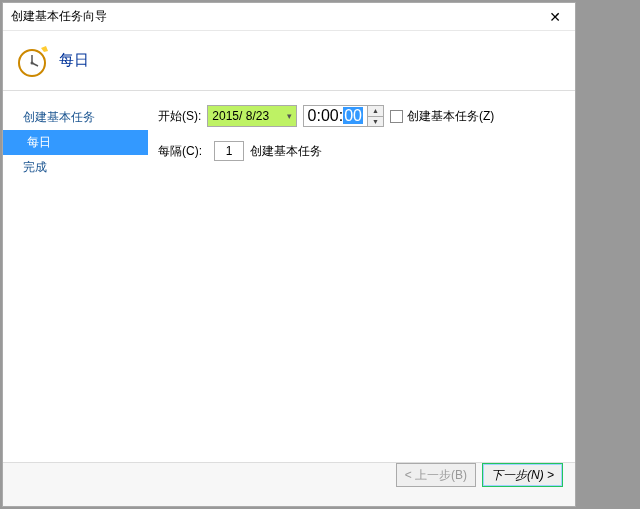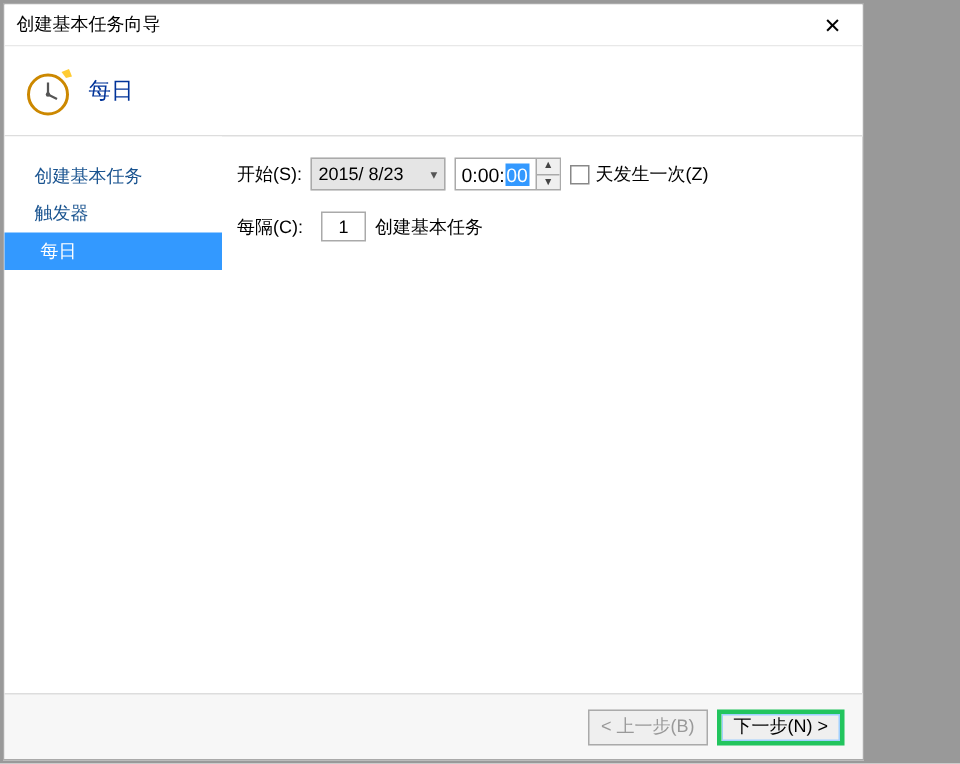--- a/index.html
+++ b/index.html
@@ -101,40 +101,40 @@
       color: #000;
       margin-right: 6px;
     }
     .date-box {
       border: 1px solid #aaa;
       height: 22px;
       display: flex;
       align-items: center;
       padding: 0 4px;
       font-size: 12px;
-      background: #e5e5e5;
+      background: #bef264;
       margin-right: 6px;
     }
     .date-chevron {
       margin-left: 18px;
       font-size: 9px;
       color: #555;
     }
     .time-box {
       border: 1px solid #aaa;
       height: 22px;
       display: flex;
       align-items: center;
       background: #fff;
       margin-right: 6px;
       position: relative;
     }
     .time-inner {
       padding: 0 4px;
-      font-size: 13px;
+      font-size: 16px;
     }
     .time-sel {
       background: #3399ff;
       color: #fff;
       padding: 0 1px;
     }
     .spinner {
       width: 16px;
       height: 20px;
       border-left: 1px solid #aaa;
@@ -165,21 +165,20 @@
       height: 20px;
       border: 1px solid #aaa;
       text-align: center;
       font-size: 12px;
       margin: 0 6px;
     }
     .footer {
       height: 44px;
       border-top: 1px solid #ddd;
       display: flex;
-      align-items: center;
       justify-content: flex-end;
       padding-right: 12px;
       gap: 6px;
       background: #f7f7f7;
     }
     .btn {
       min-width: 80px;
       height: 24px;
       border: 1px solid #aaa;
       background: #efefef;
@@ -188,22 +187,23 @@
       align-items: center;
       justify-content: center;
       cursor: pointer;
       padding: 0 8px;
     }
     .btn.disabled {
       color: #999;
       cursor: default;
     }
     .btn.default {
-      border: 3px solid #22c55e;
+      border: 1px solid #22c55e;
       box-shadow: inset 0 0 0 1px #a0d0ff;
+      font-style: italic;
     }
   </style>
 </head>
 <body>
 
 <div class="dialog">
   <div class="titlebar">
     <span class="titlebar-text">创建基本任务向导</span>
     <div class="close-btn">
       <span>✕</span>
@@ -219,40 +219,40 @@
         <circle cx="17" cy="19" r="1.5" fill="#555"></circle>
         <polygon points="26,4 31,2 33,7 29,8" fill="#ffcc33"></polygon>
       </svg>
     </div>
     <div class="header-title">每日</div>
   </div>
 
   <div class="body">
     <div class="sidebar">
       <div class="sidebar-item">创建基本任务</div>
-      <div class="sidebar-item">触发器</div>
       <div class="sidebar-sub">每日</div>
+      <div class="sidebar-item">完成</div>
     </div>
 
     <div class="content">
       <div class="row">
         <span class="label">开始(S):</span>
         <div class="date-box">
           <span>2015/ 8/23</span>
           <span class="date-chevron">▾</span>
         </div>
         <div class="time-box">
           <span class="time-inner"><span>0:00:</span><span class="time-sel">00</span></span>
           <div class="spinner">
             <div class="spin-btn">▲</div>
             <div class="spin-btn">▼</div>
           </div>
         </div>
         <div class="checkbox"></div>
-        <span class="label">天发生一次(Z)</span>
+        <span class="label">创建基本任务(Z)</span>
       </div>
 
       <div class="row">
         <span class="label">每隔(C):</span>
         <input class="num-input" value="1" style="">
         <span class="label">创建基本任务</span>
       </div>
     </div>
   </div>
 

